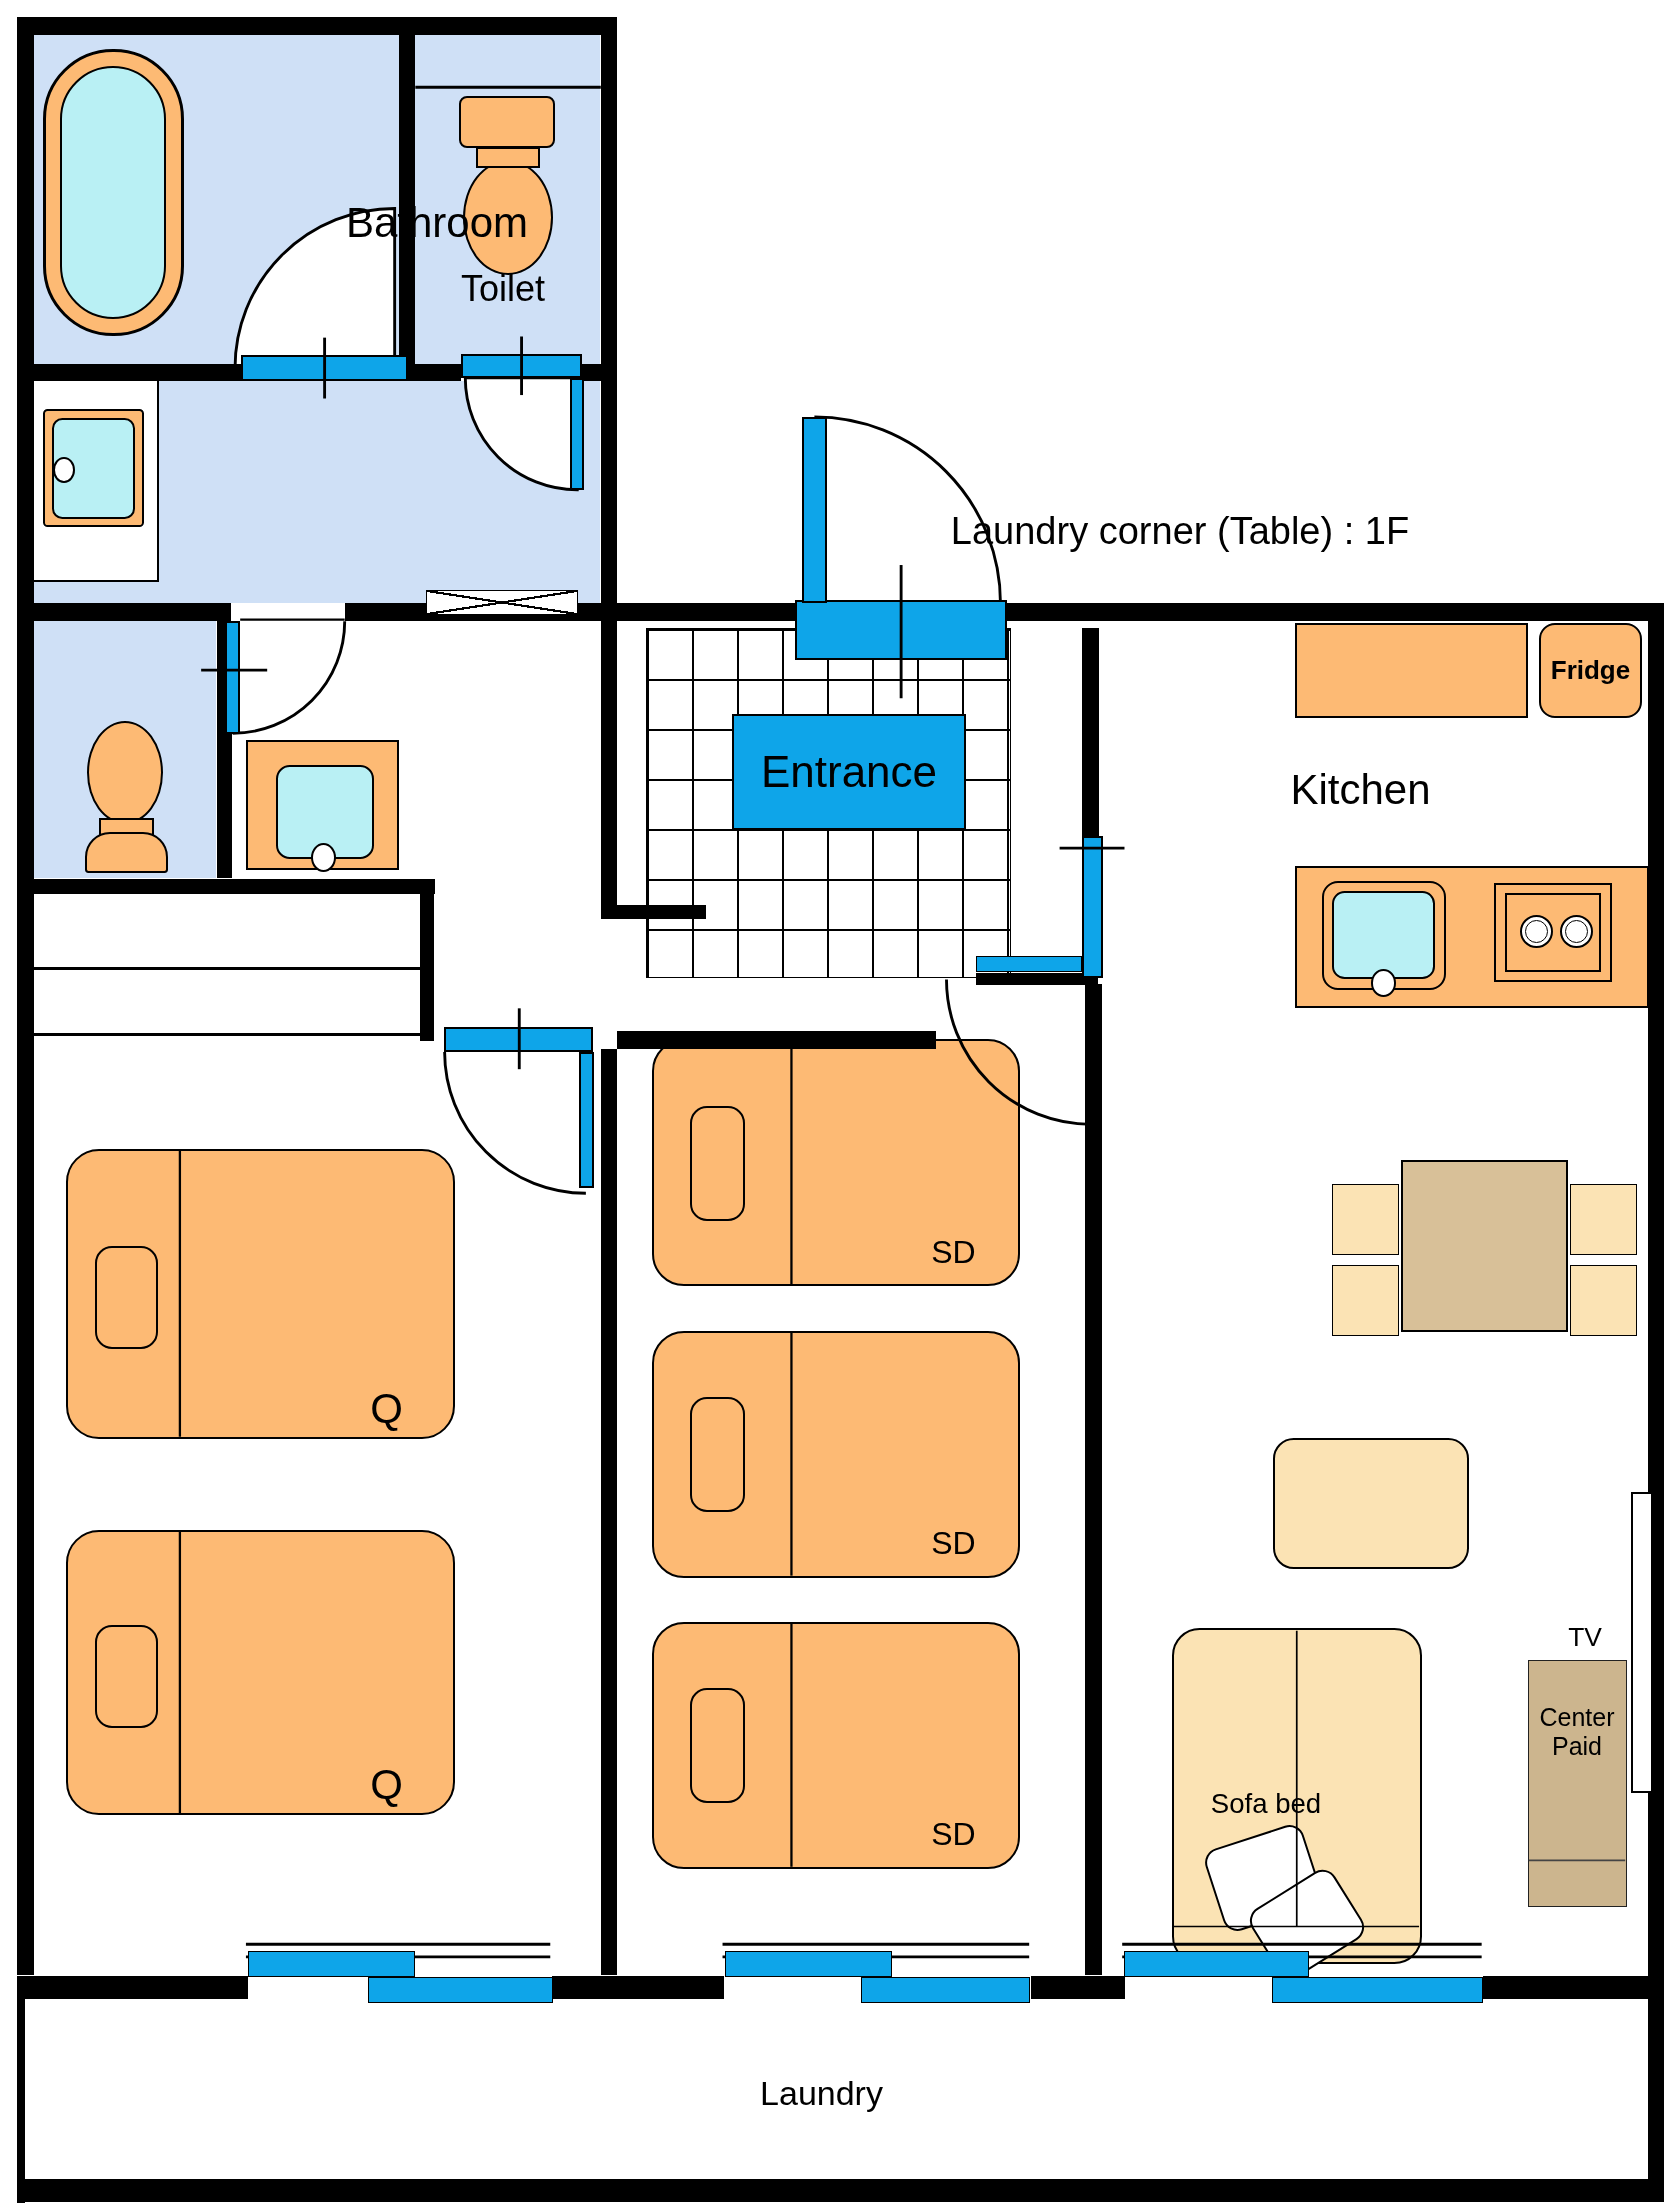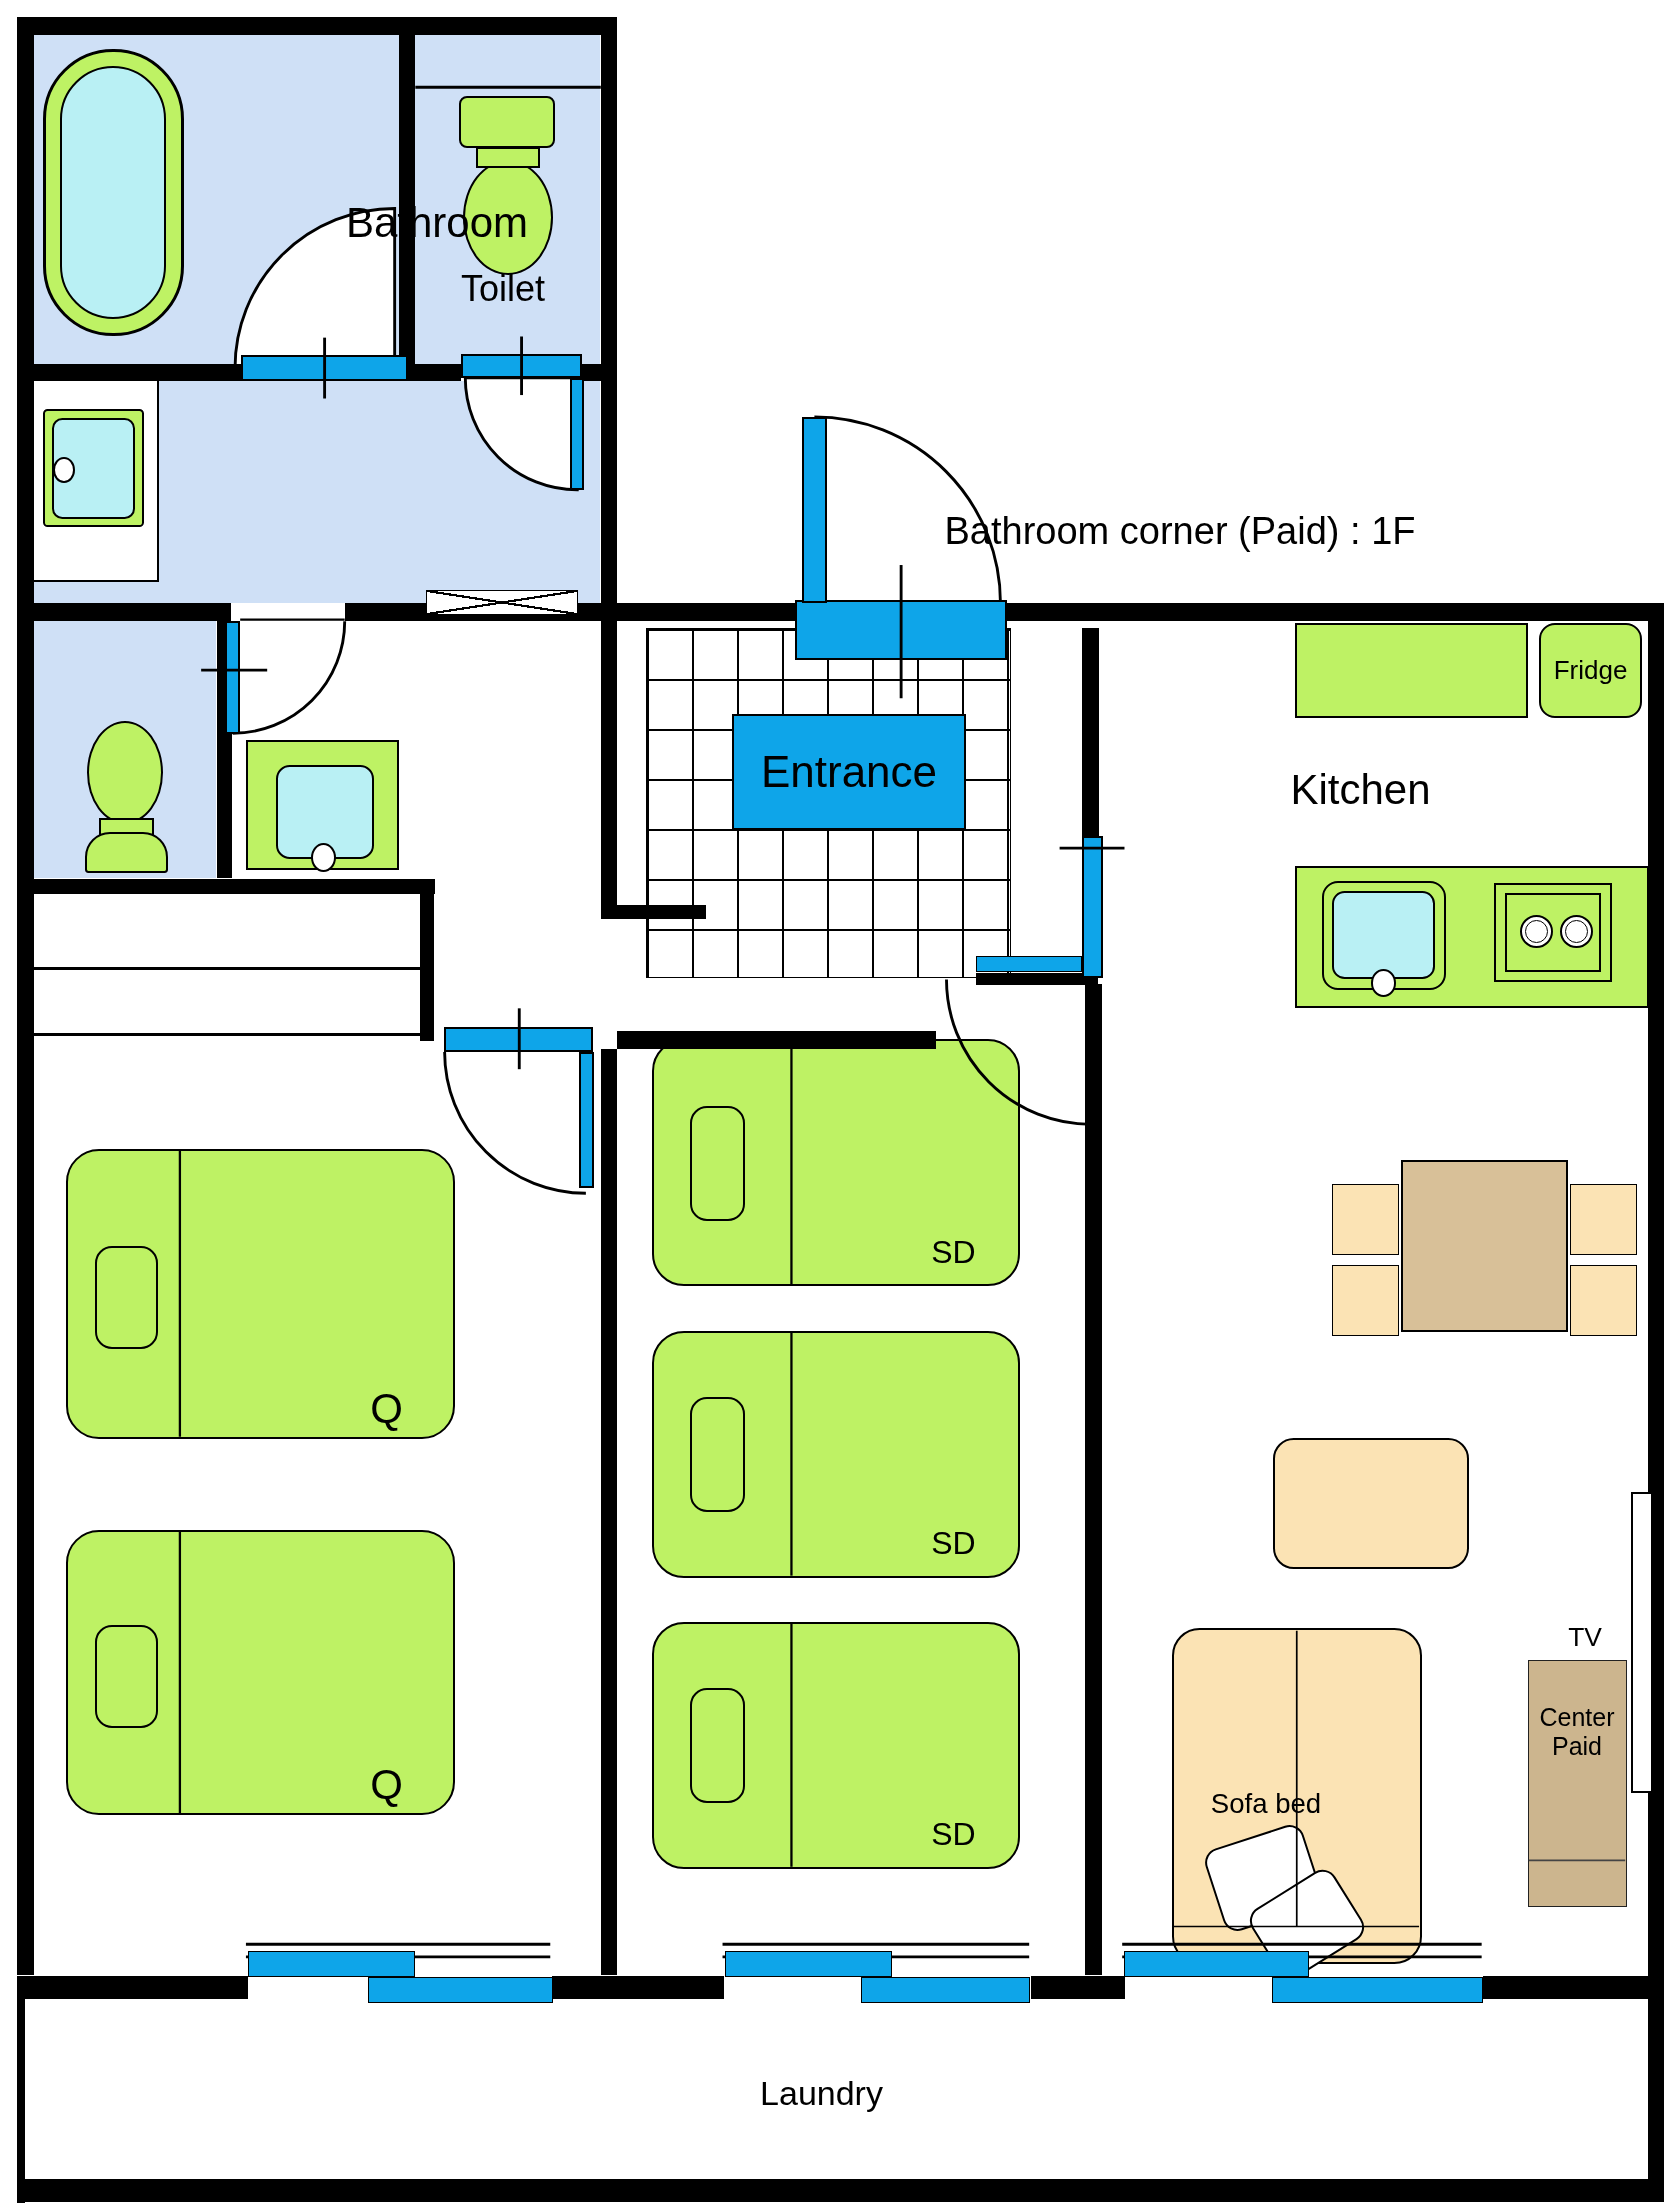--- a/index.html
+++ b/index.html
@@ -9,21 +9,21 @@
   html,body{margin:0;padding:0;background:#fff;}
   body{width:1665px;height:2205px;position:relative;overflow:hidden;
        font-family:"Liberation Sans",sans-serif;color:#000;}
   .abs{position:absolute;box-sizing:border-box;}
   .room{background:var(--c-room_blue);z-index:1;}
   .wall{background:var(--c-wall);z-index:3;}
   .thin{background:var(--c-wall);z-index:1;}
   .white{background:#0ea5e9;z-index:4;border:2.3px solid #000;}
   .w5{border-width:2.9px;}
   .w3{border-width:1.7px;}
-  .furn{z-index:1;border:2.3px solid #000;background:#bef264;}
+  .furn{z-index:1;border:2.3px solid #000;background:#fdba74;font-weight:bold;}
   .tan{background:var(--c-wood_light);border:1.7px solid #000;z-index:1;}
   .cyan{background:var(--c-water_cyan);border:2.3px solid #000;z-index:1;}
   .lbl{z-index:6;display:flex;align-items:center;justify-content:center;
        text-align:center;line-height:1.15;white-space:pre-line;}
   svg.layer{position:absolute;left:0;top:0;z-index:2;}
   svg.top{position:absolute;left:0;top:0;z-index:5;}
   .tiles{z-index:1;background-color:#fff;border:1.7px solid #000;
     background-image:
       repeating-linear-gradient(to right,#000 0 1.7px,transparent 1.7px 45px),
       repeating-linear-gradient(to bottom,#000 0 1.7px,transparent 1.7px 50px);}
@@ -202,21 +202,21 @@
     <line x1="908" y1="586" x2="908" y2="688"></line>
     <line x1="1569" y1="984" x2="1569" y2="1216"></line>
     <line x1="904" y1="1756" x2="904" y2="1862"></line>
     <line x1="350" y1="1167" x2="465" y2="1167"></line>
     <line x1="1845" y1="1477" x2="1958" y2="1477"></line>
   </g>
 </svg>
 
 <div class="abs lbl" style="left:299px;top:199px;width:276px;height:48px;font-size:42px;"><span>Bathroom</span></div>
 <div class="abs lbl" style="left:411px;top:266px;width:184px;height:45px;font-size:36px;"><span>Toilet</span></div>
-<div class="abs lbl" style="left:907px;top:508px;width:546px;height:48px;font-size:38px;"><span>Bathroom corner (Paid) : 1F</span></div>
+<div class="abs lbl" style="left:907px;top:508px;width:546px;height:48px;font-size:38px;"><span>Laundry corner (Table) : 1F</span></div>
 <div class="abs lbl" style="left:1240px;top:763px;width:241px;height:55px;font-size:42px;"><span>Kitchen</span></div>
 <div class="abs lbl" style="left:345px;top:1383px;width:83px;height:52px;font-size:42px;"><span>Q</span></div>
 <div class="abs lbl" style="left:345px;top:1759px;width:83px;height:52px;font-size:42px;"><span>Q</span></div>
 <div class="abs lbl" style="left:902px;top:1226px;width:103px;height:52px;font-size:32px;"><span>SD</span></div>
 <div class="abs lbl" style="left:902px;top:1517px;width:103px;height:52px;font-size:32px;"><span>SD</span></div>
 <div class="abs lbl" style="left:902px;top:1808px;width:103px;height:52px;font-size:32px;"><span>SD</span></div>
 <div class="abs lbl" style="left:1174px;top:1783px;width:184px;height:41px;font-size:27.6px;justify-content:center;"><span>Sofa bed</span></div>
 <div class="abs lbl" style="left:1529px;top:1694px;width:96px;height:75px;font-size:25px;"><span>Center Paid</span></div>
 <div class="abs lbl" style="left:1539px;top:1619px;width:92px;height:36px;font-size:26.4px;"><span>TV</span></div>
 <div class="abs lbl" style="left:672px;top:2072px;width:299px;height:44px;font-size:34px;"><span>Laundry</span></div>

